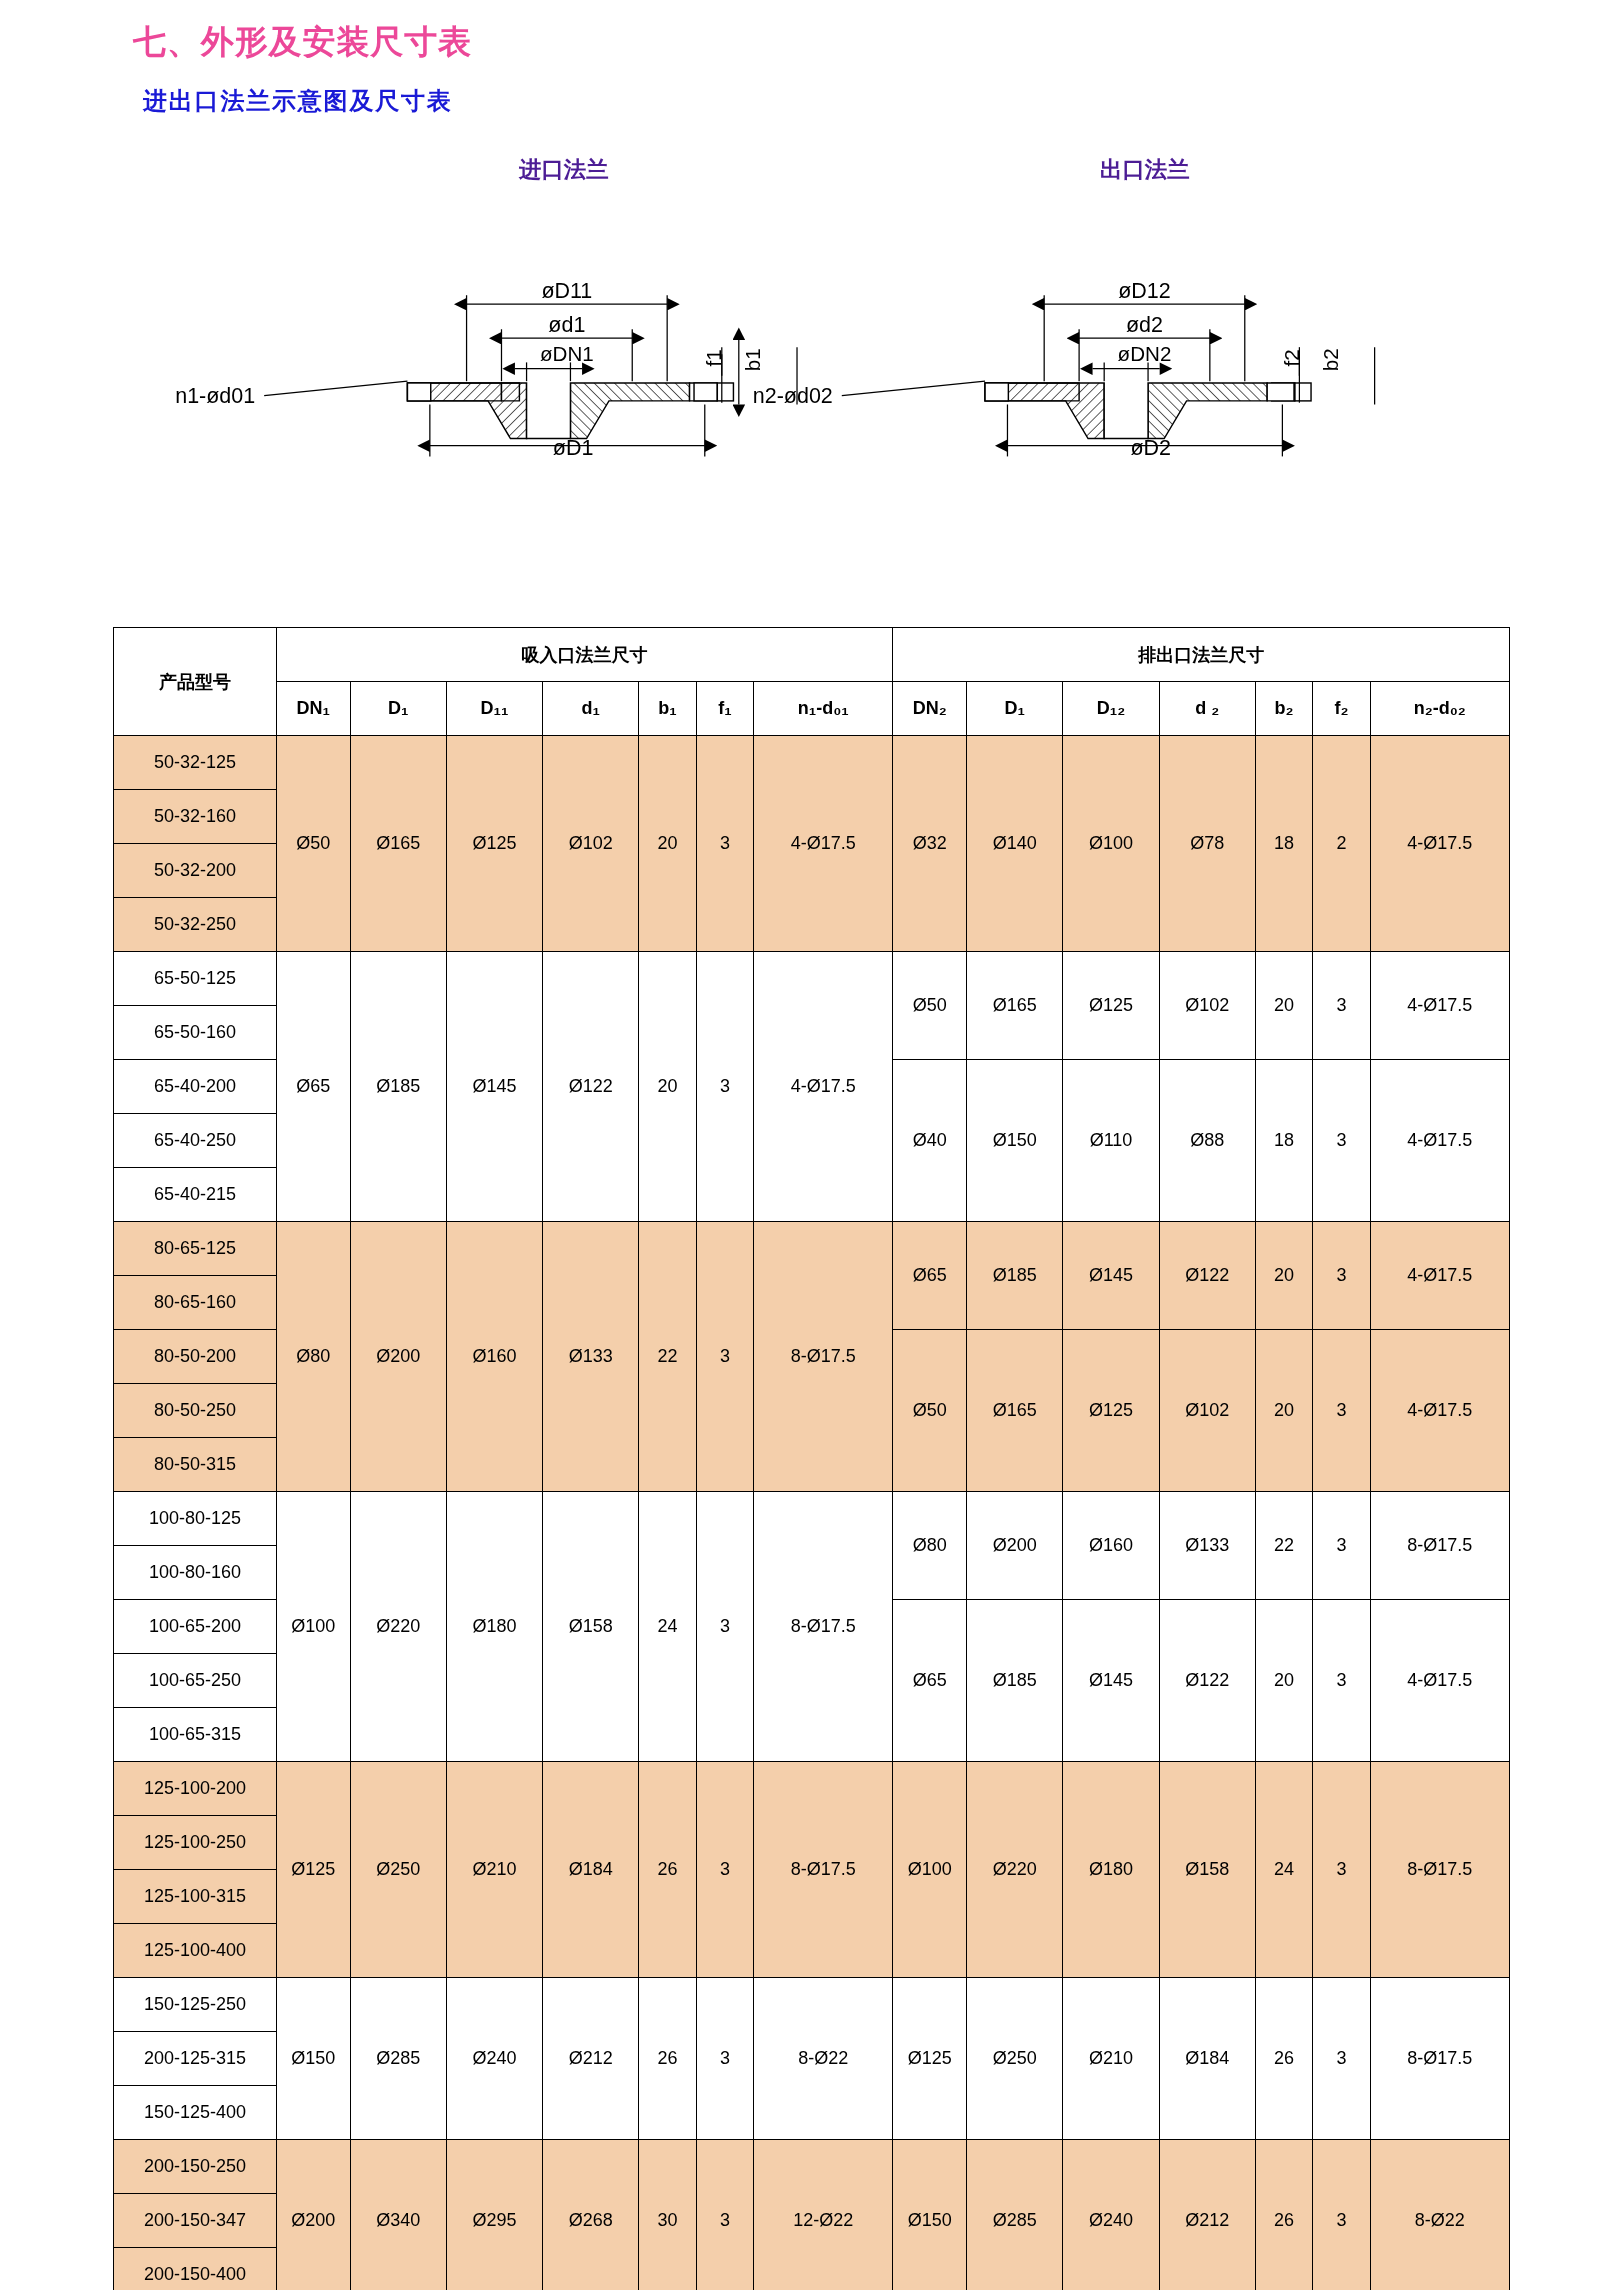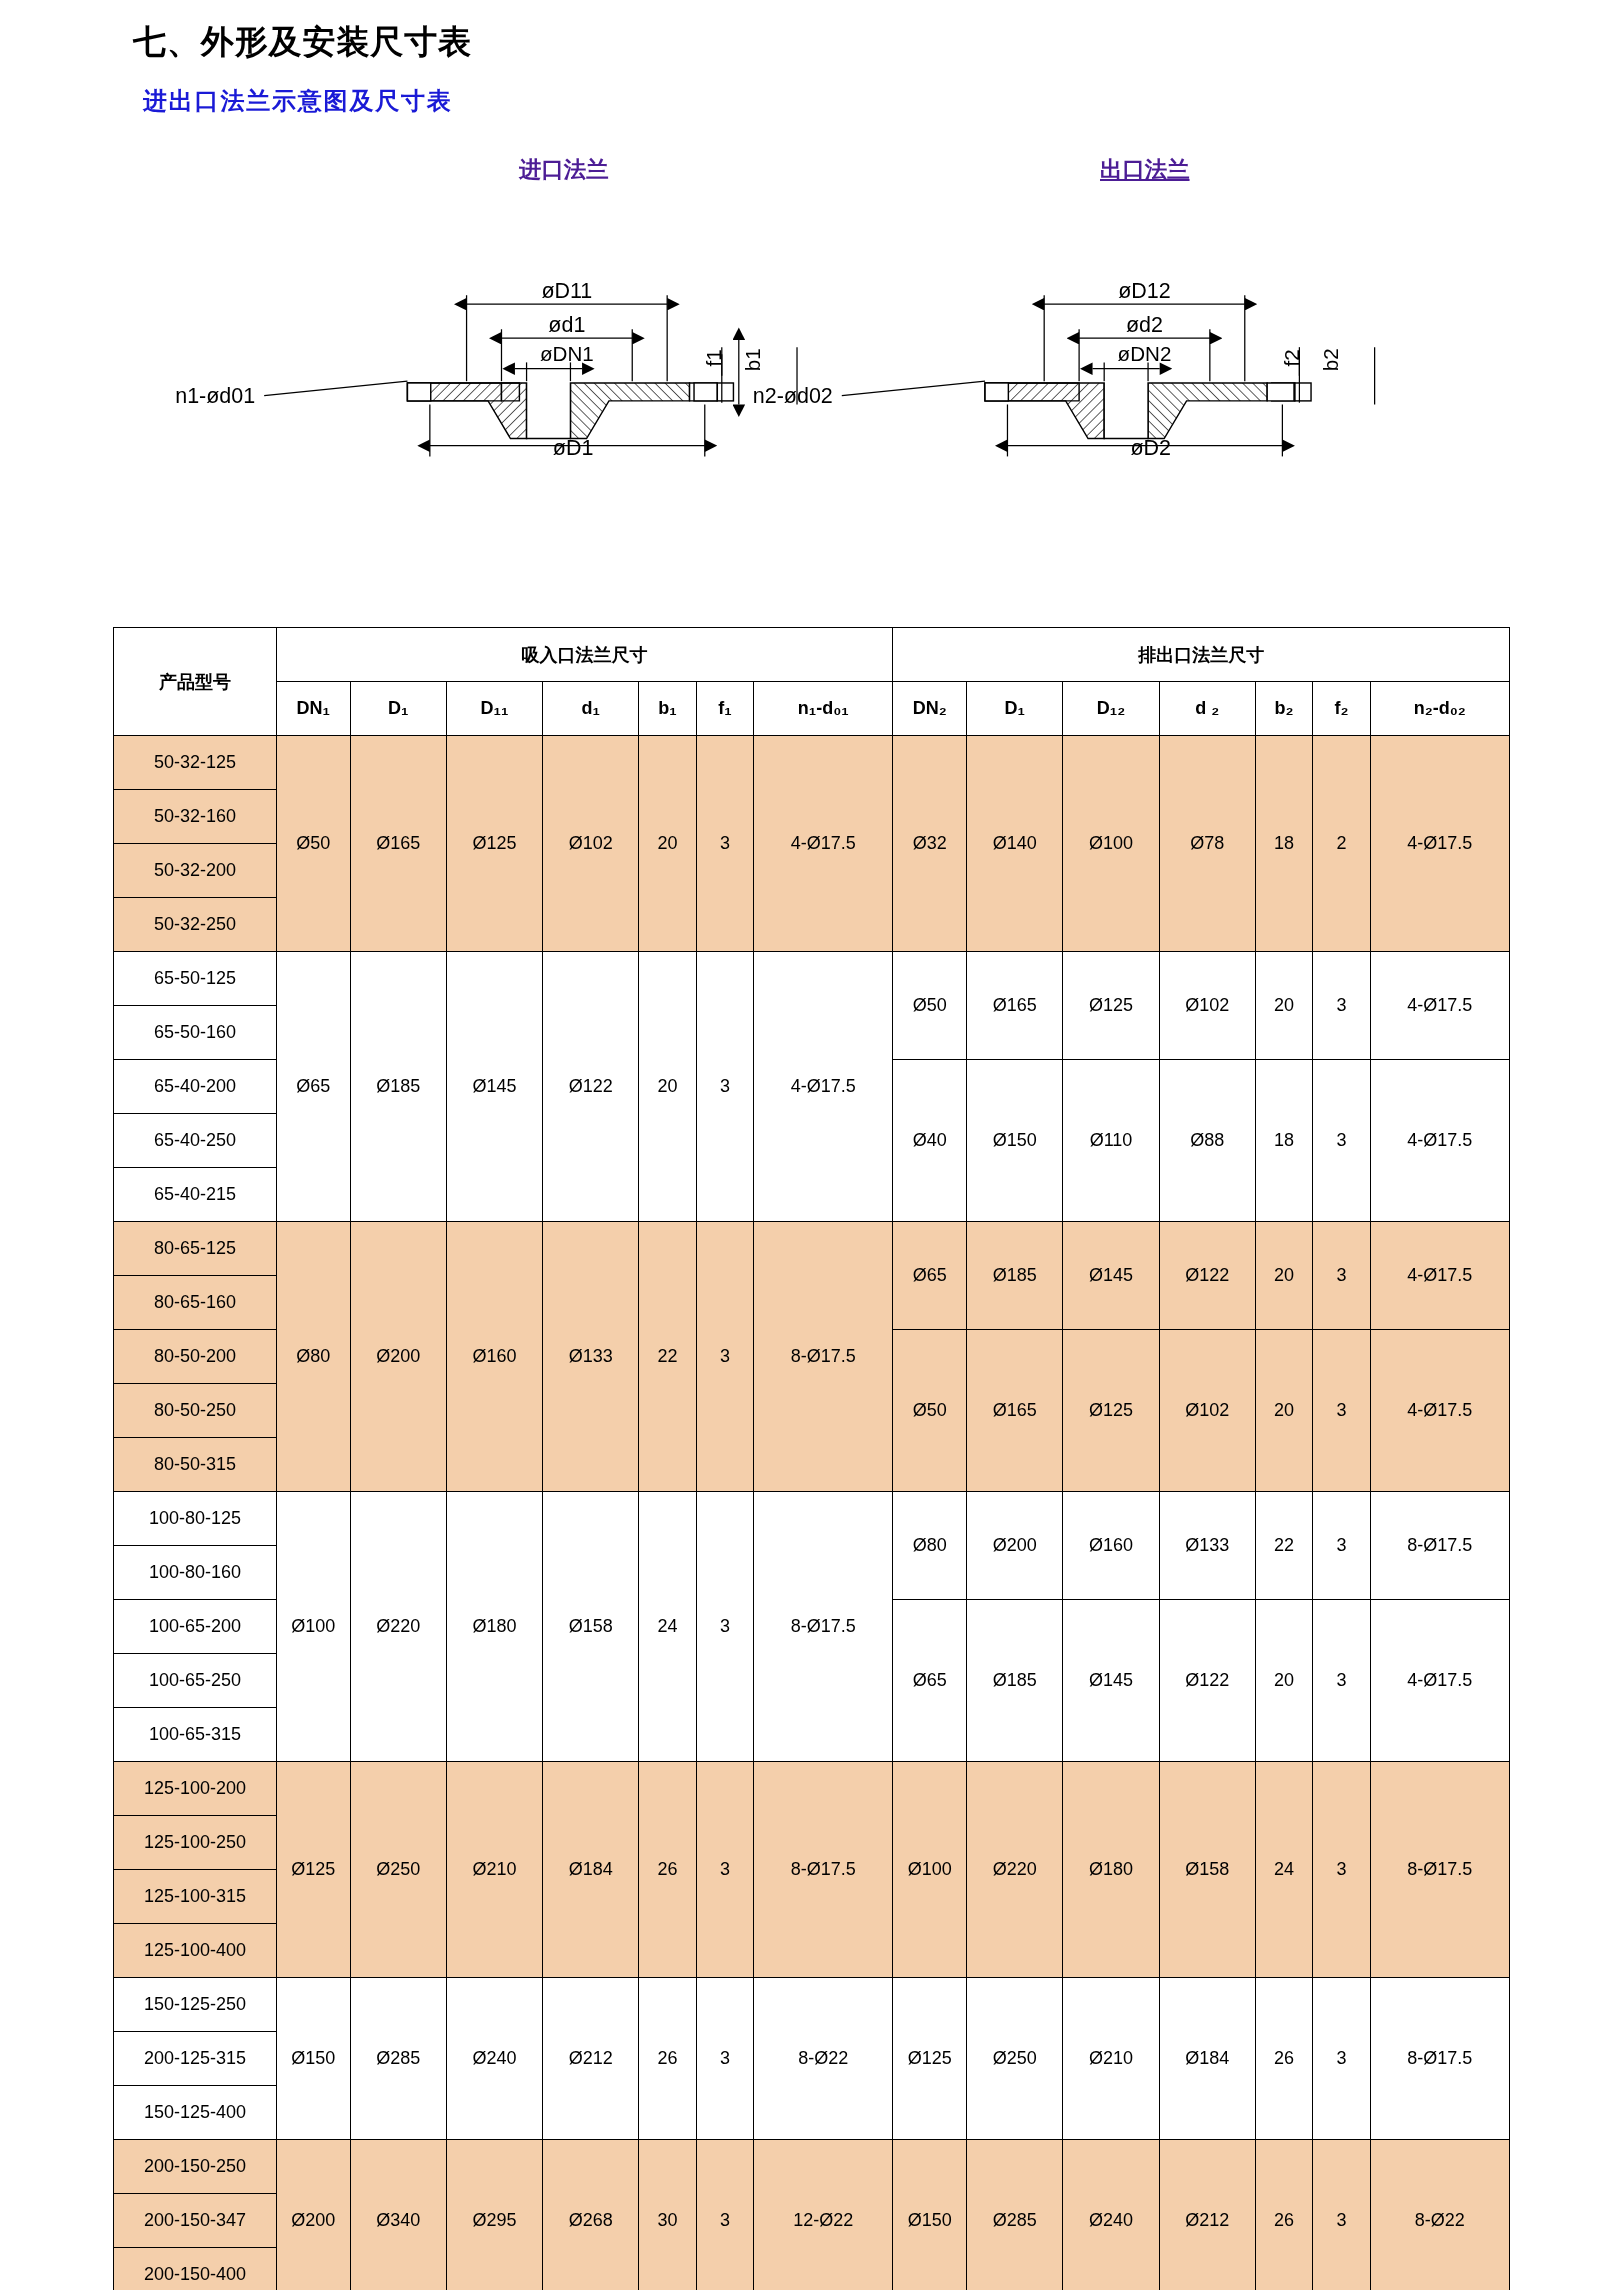--- a/index.html
+++ b/index.html
@@ -21,21 +21,21 @@
     padding: 0;
     box-sizing: border-box;
   }
   .title-main {
     position: absolute;
     left: 133px;
     top: 19.7px;
     font-size: 33px;
     font-weight: bold;
     letter-spacing: 0.9px;
-    color: #000000;
+    color: #ec4899;
   }
   .title-sub {
     position: absolute;
     left: 143px;
     top: 85px;
     font-size: 24px;
     font-weight: bold;
     color: #1a1ad6;
     letter-spacing: 1.8px;
   }
@@ -47,21 +47,21 @@
     width: 1620px;
     height: 412px;
   }
   .diag-caption {
     position: absolute;
     font-size: 22.4px;
     font-weight: bold;
     color: #4c1d95;
   }
   .diag-caption.left { left: 519px; top: 19.7px; }
-  .diag-caption.right { left: 1100px; top: 19.7px; text-decoration: underline; }
+  .diag-caption.right { left: 1100px; top: 19.7px; }
 
   .svg-wrap { position: absolute; left: 0; top: 0; }
 
   
   .table-wrap {
     position: absolute;
     left: 113px;
     top: 627px;
     width: 1397px;
   }

